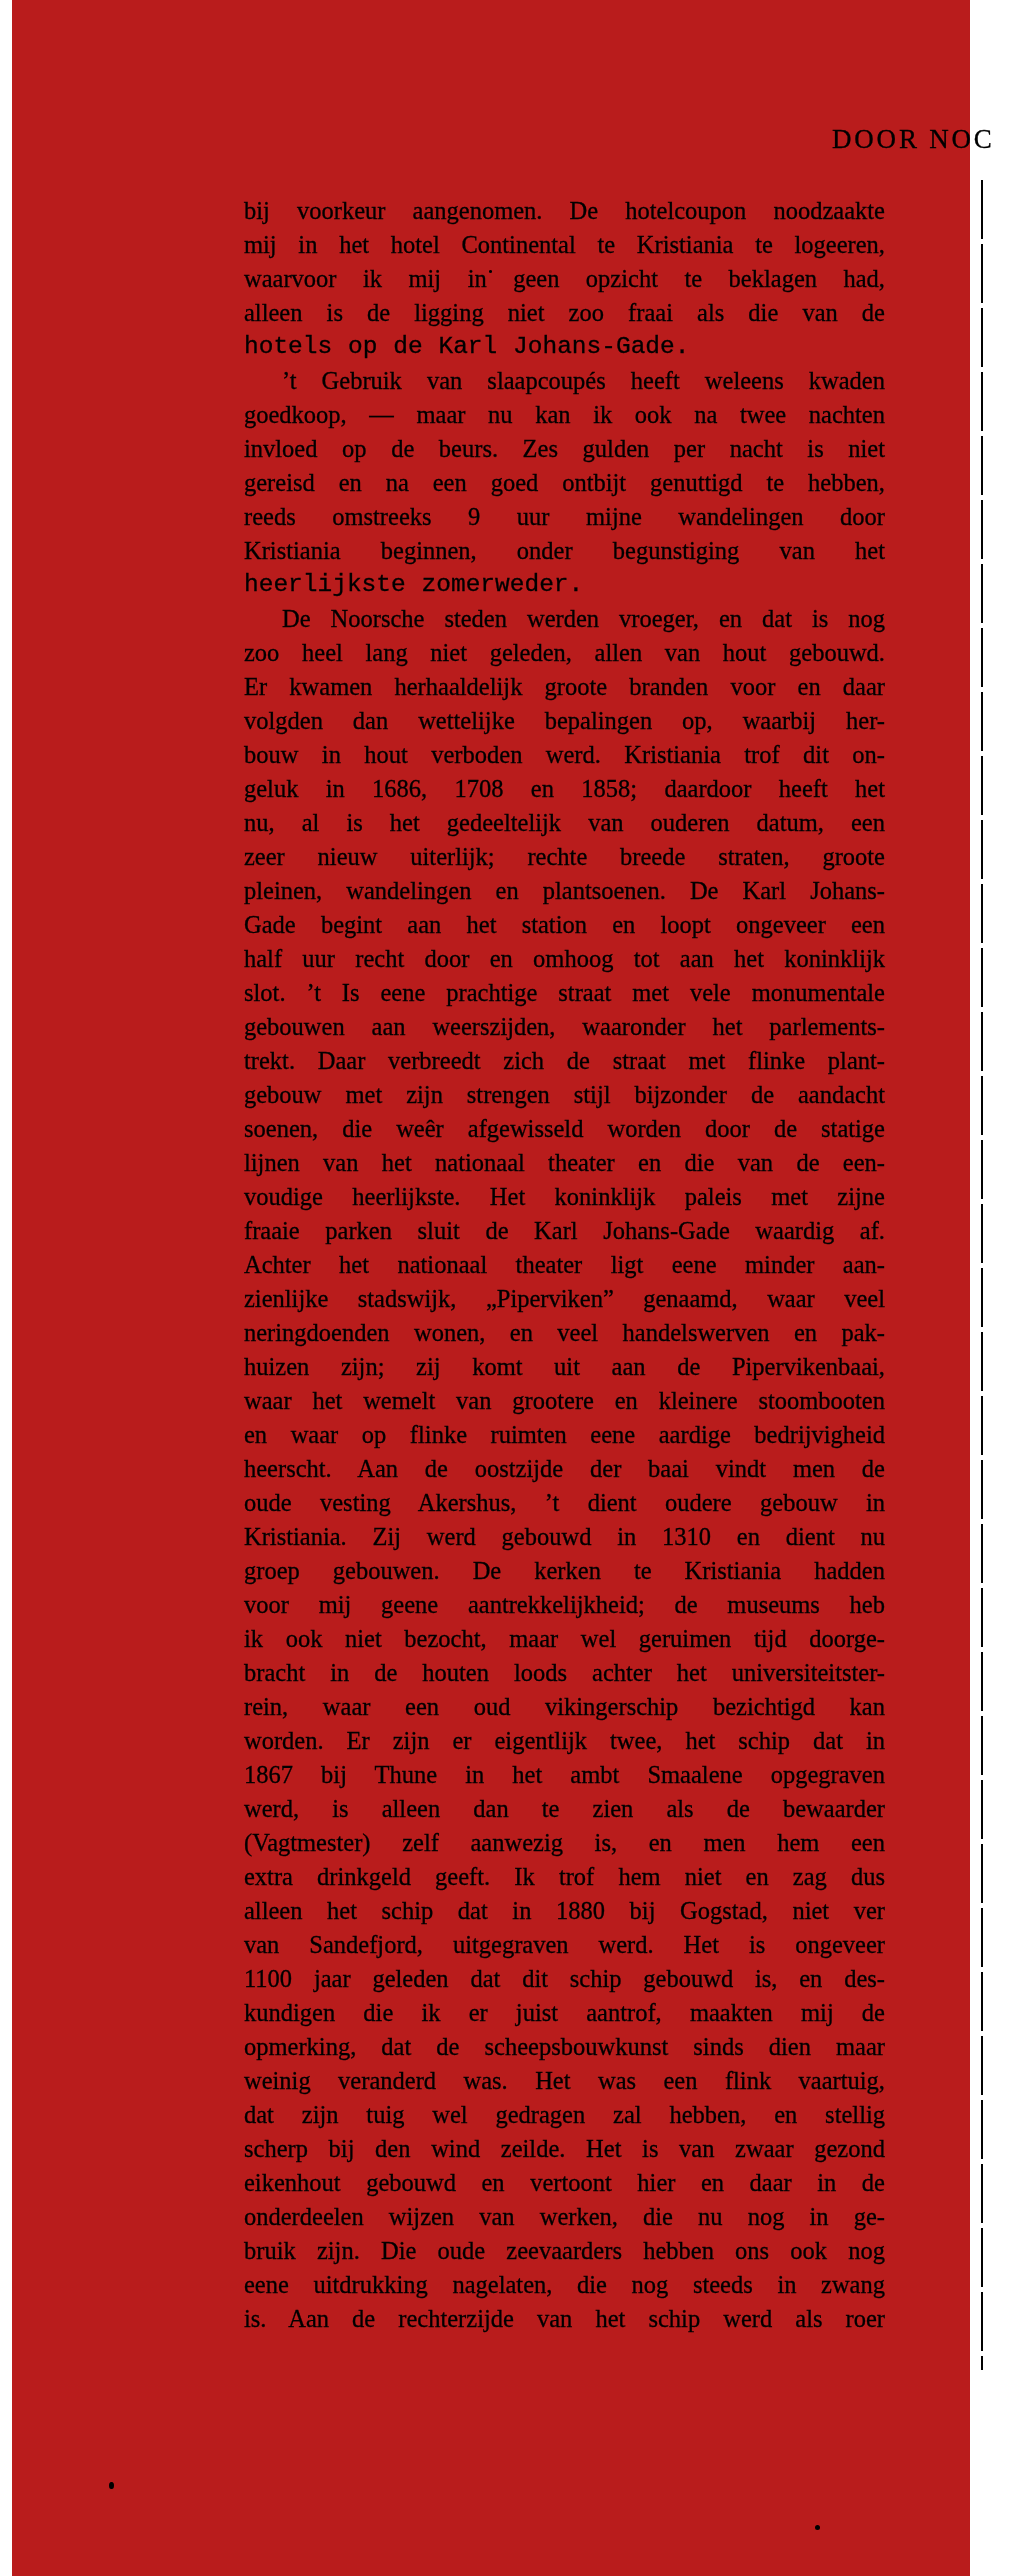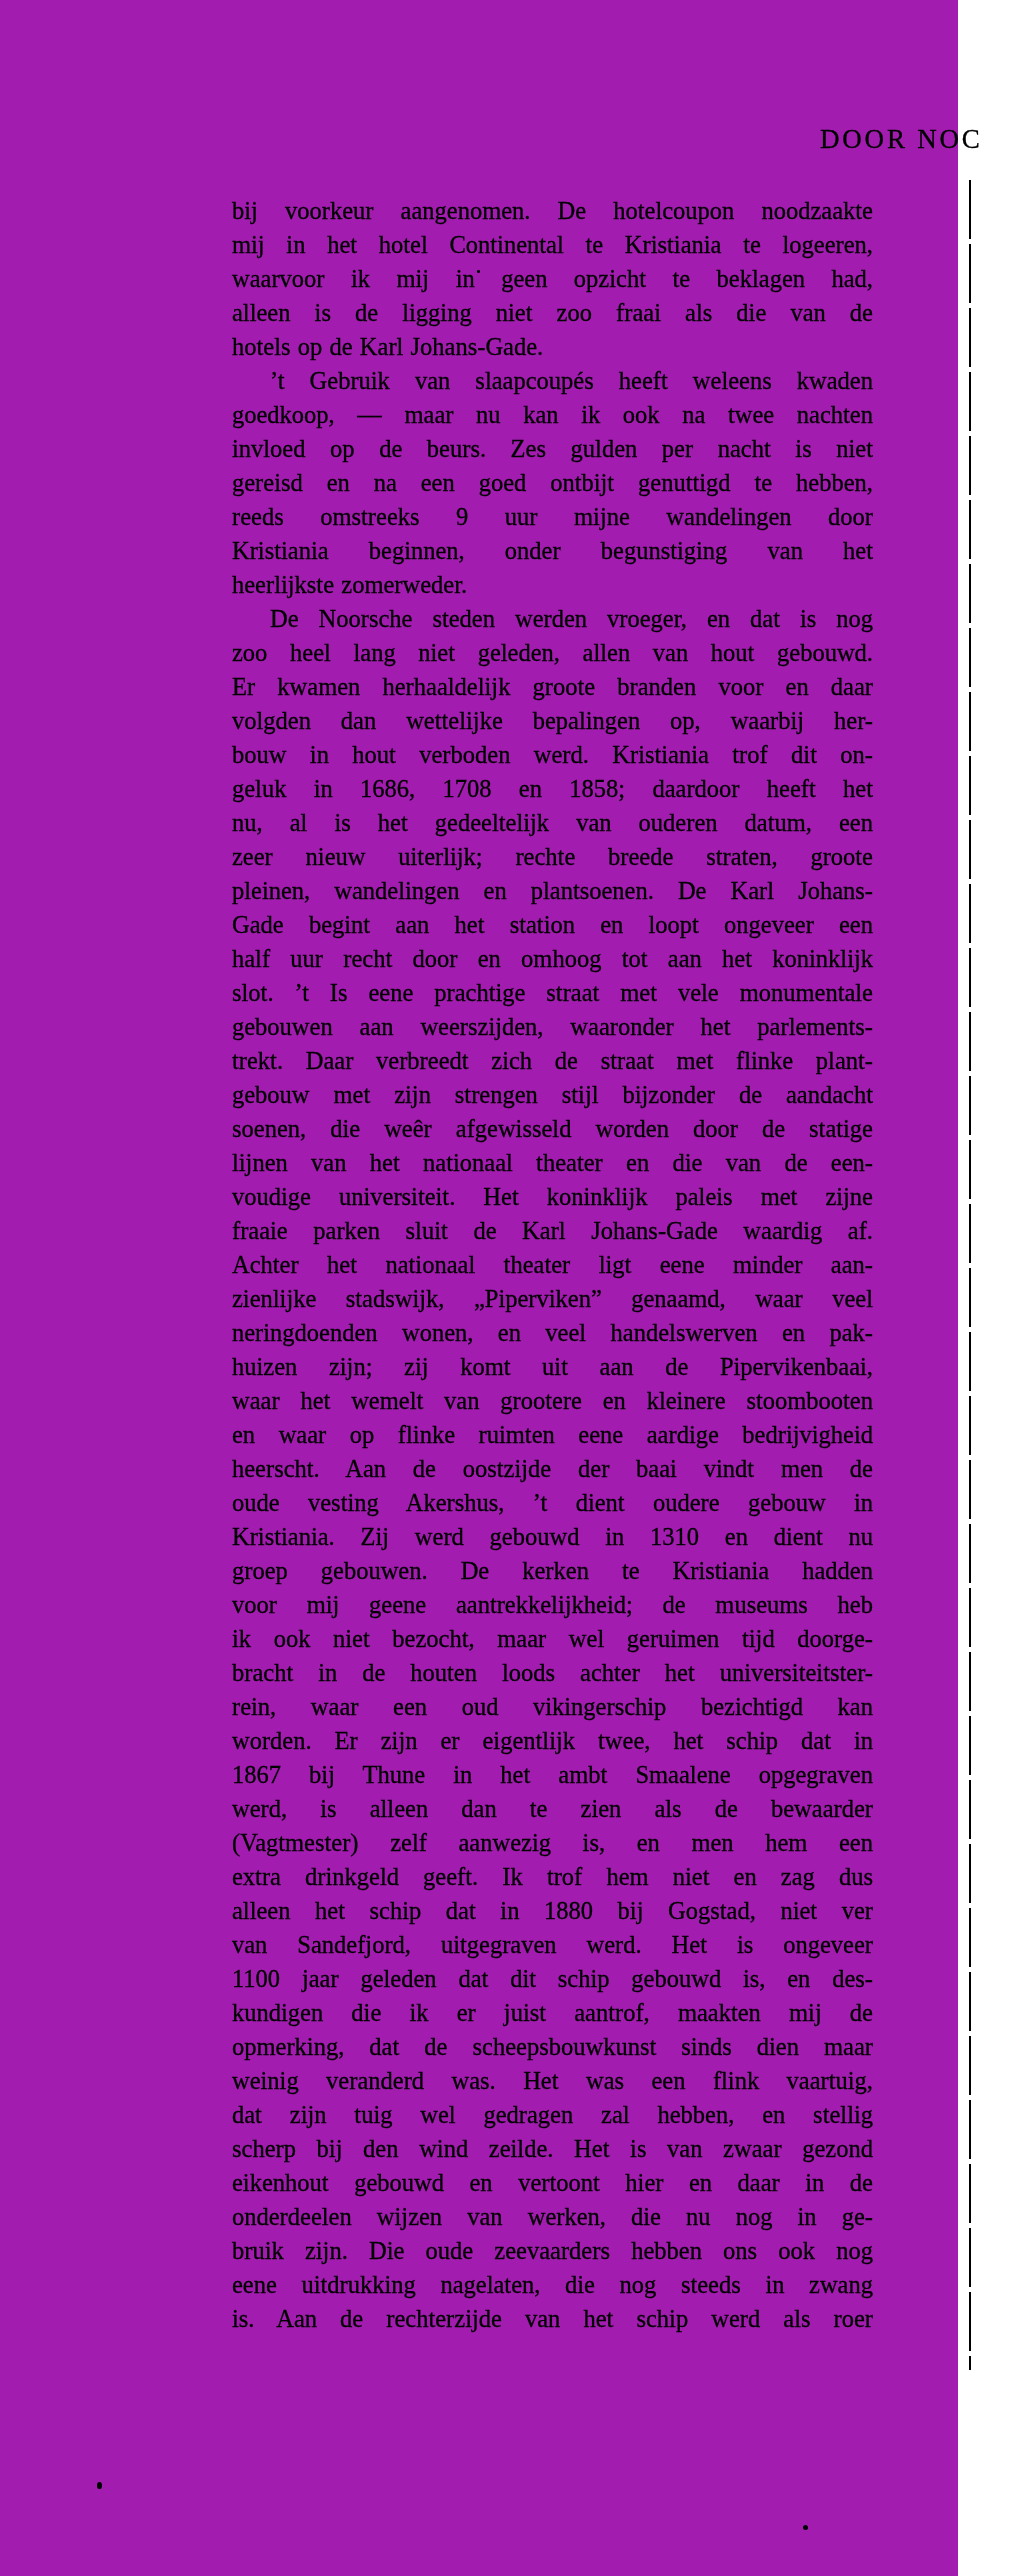--- a/index.html
+++ b/index.html
@@ -4,23 +4,23 @@
 <style>
   html, body { margin: 0; padding: 0; }
   body {
     width: 1033px; height: 2576px;
     background: #ffffff;
     font-family: "Liberation Serif", serif;
     position: relative;
     overflow: hidden;
   }
   .page {
-    position: absolute; left: 0; top: 0;
+    position: absolute; left: 12px; top: 0;
     width: 958px; height: 2576px;
-    background: #a21caf; color: #000000;
+    background: #b91c1c; color: #000000;
   }
   .running-header {
     position: absolute;
     left: 820px; top: 124px;
     font-size: 27px;
     letter-spacing: 2.8px;
     white-space: nowrap;
     color: #000;
     font-weight: normal;
     -webkit-text-stroke: 0.3px #000;
@@ -33,21 +33,21 @@
   .line {
     font-size: 24.5px;
     line-height: 34px;
     color: #000;
     text-align: justify;
     text-align-last: justify;
     word-spacing: 1.1px;
     -webkit-text-stroke: 0.3px #000;
   }
   .line.indent { text-indent: 38px; }
-  .line.end { text-align-last: left; }
+  .line.end { text-align-last: left; font-family: Liberation Mono, monospace; }
   .gutter-rule {
     position: absolute;
     left: 969px; top: 180px;
     width: 1.7px; height: 2190px;
     background-image: repeating-linear-gradient(
       180deg,
       #000 0px, #000 59px,
       rgba(0,0,0,0) 59px, rgba(0,0,0,0) 64px
     );
   }
@@ -88,21 +88,21 @@
       <div class="line">zeer nieuw uiterlijk; rechte breede straten, groote</div>
       <div class="line">pleinen, wandelingen en plantsoenen. De Karl Johans-</div>
       <div class="line">Gade begint aan het station en loopt ongeveer een</div>
       <div class="line">half uur recht door en omhoog tot aan het koninklijk</div>
       <div class="line">slot. ’t Is eene prachtige straat met vele monumentale</div>
       <div class="line">gebouwen aan weerszijden, waaronder het parlements-</div>
       <div class="line">trekt. Daar verbreedt zich de straat met flinke plant-</div>
       <div class="line">gebouw met zijn strengen stijl bijzonder de aandacht</div>
       <div class="line">soenen, die weêr afgewisseld worden door de statige</div>
       <div class="line">lijnen van het nationaal theater en die van de een-</div>
-      <div class="line">voudige universiteit. Het koninklijk paleis met zijne</div>
+      <div class="line">voudige heerlijkste. Het koninklijk paleis met zijne</div>
       <div class="line">fraaie parken sluit de Karl Johans-Gade waardig af.</div>
       <div class="line">Achter het nationaal theater ligt eene minder aan-</div>
       <div class="line">zienlijke stadswijk, „Piperviken” genaamd, waar veel</div>
       <div class="line">neringdoenden wonen, en veel handelswerven en pak-</div>
       <div class="line">huizen zijn; zij komt uit aan de Pipervikenbaai,</div>
       <div class="line">waar het wemelt van grootere en kleinere stoombooten</div>
       <div class="line">en waar op flinke ruimten eene aardige bedrijvigheid</div>
       <div class="line">heerscht. Aan de oostzijde der baai vindt men de</div>
       <div class="line">oude vesting Akershus, ’t dient oudere gebouw in</div>
       <div class="line">Kristiania. Zij werd gebouwd in 1310 en dient nu</div>

